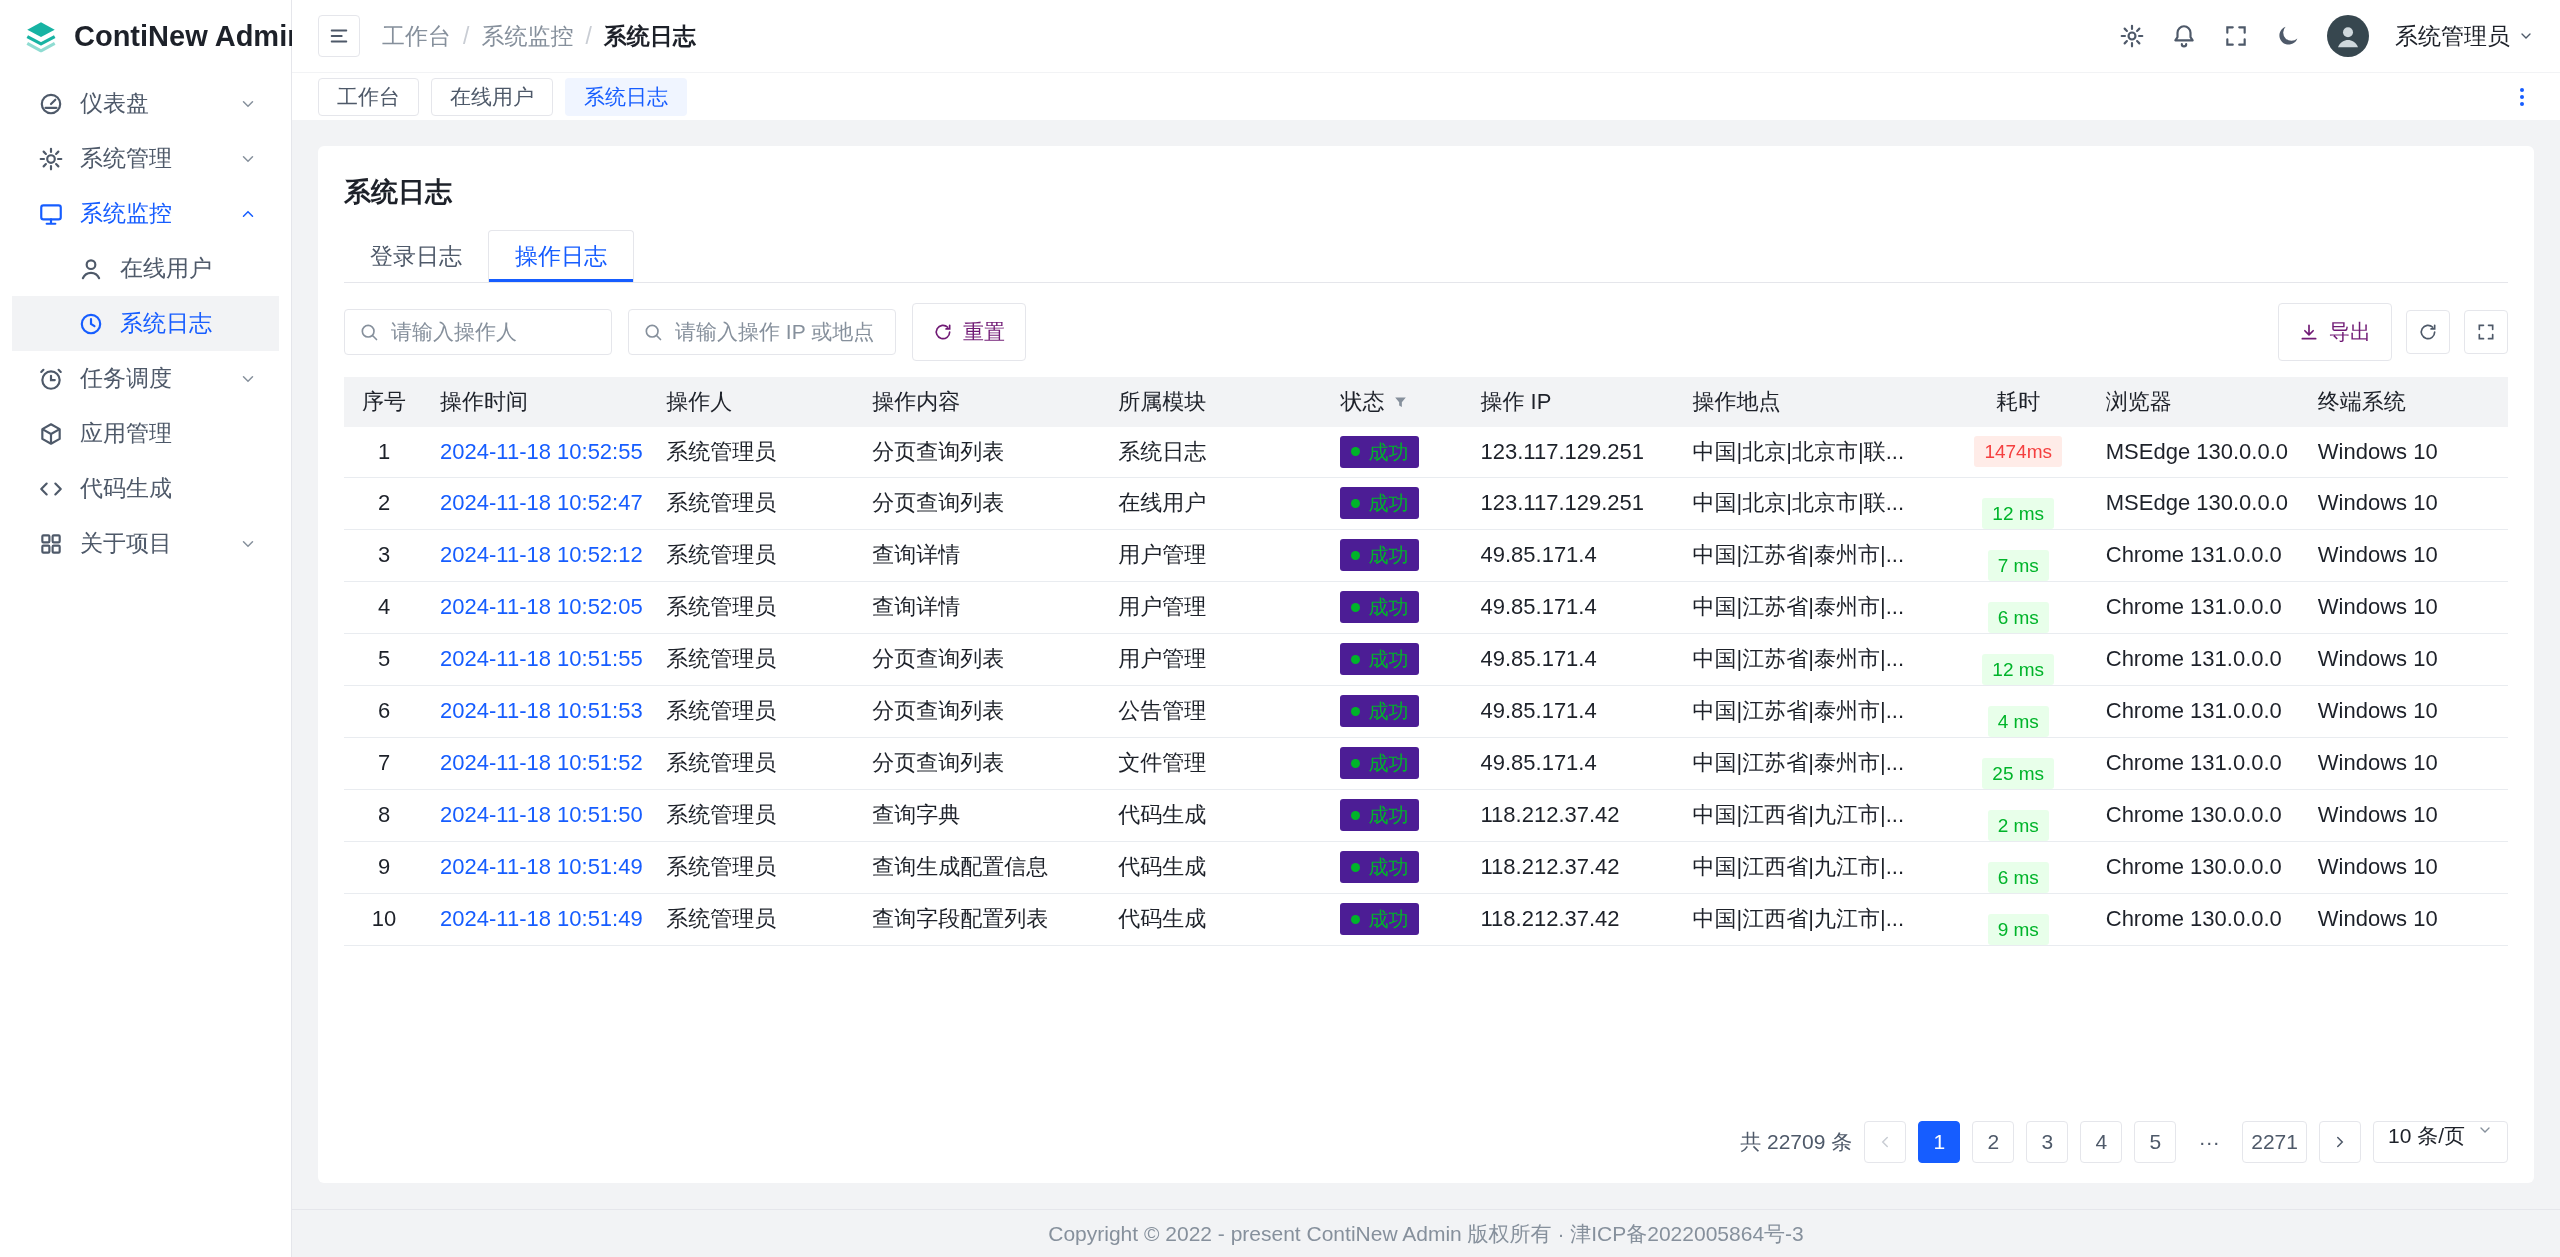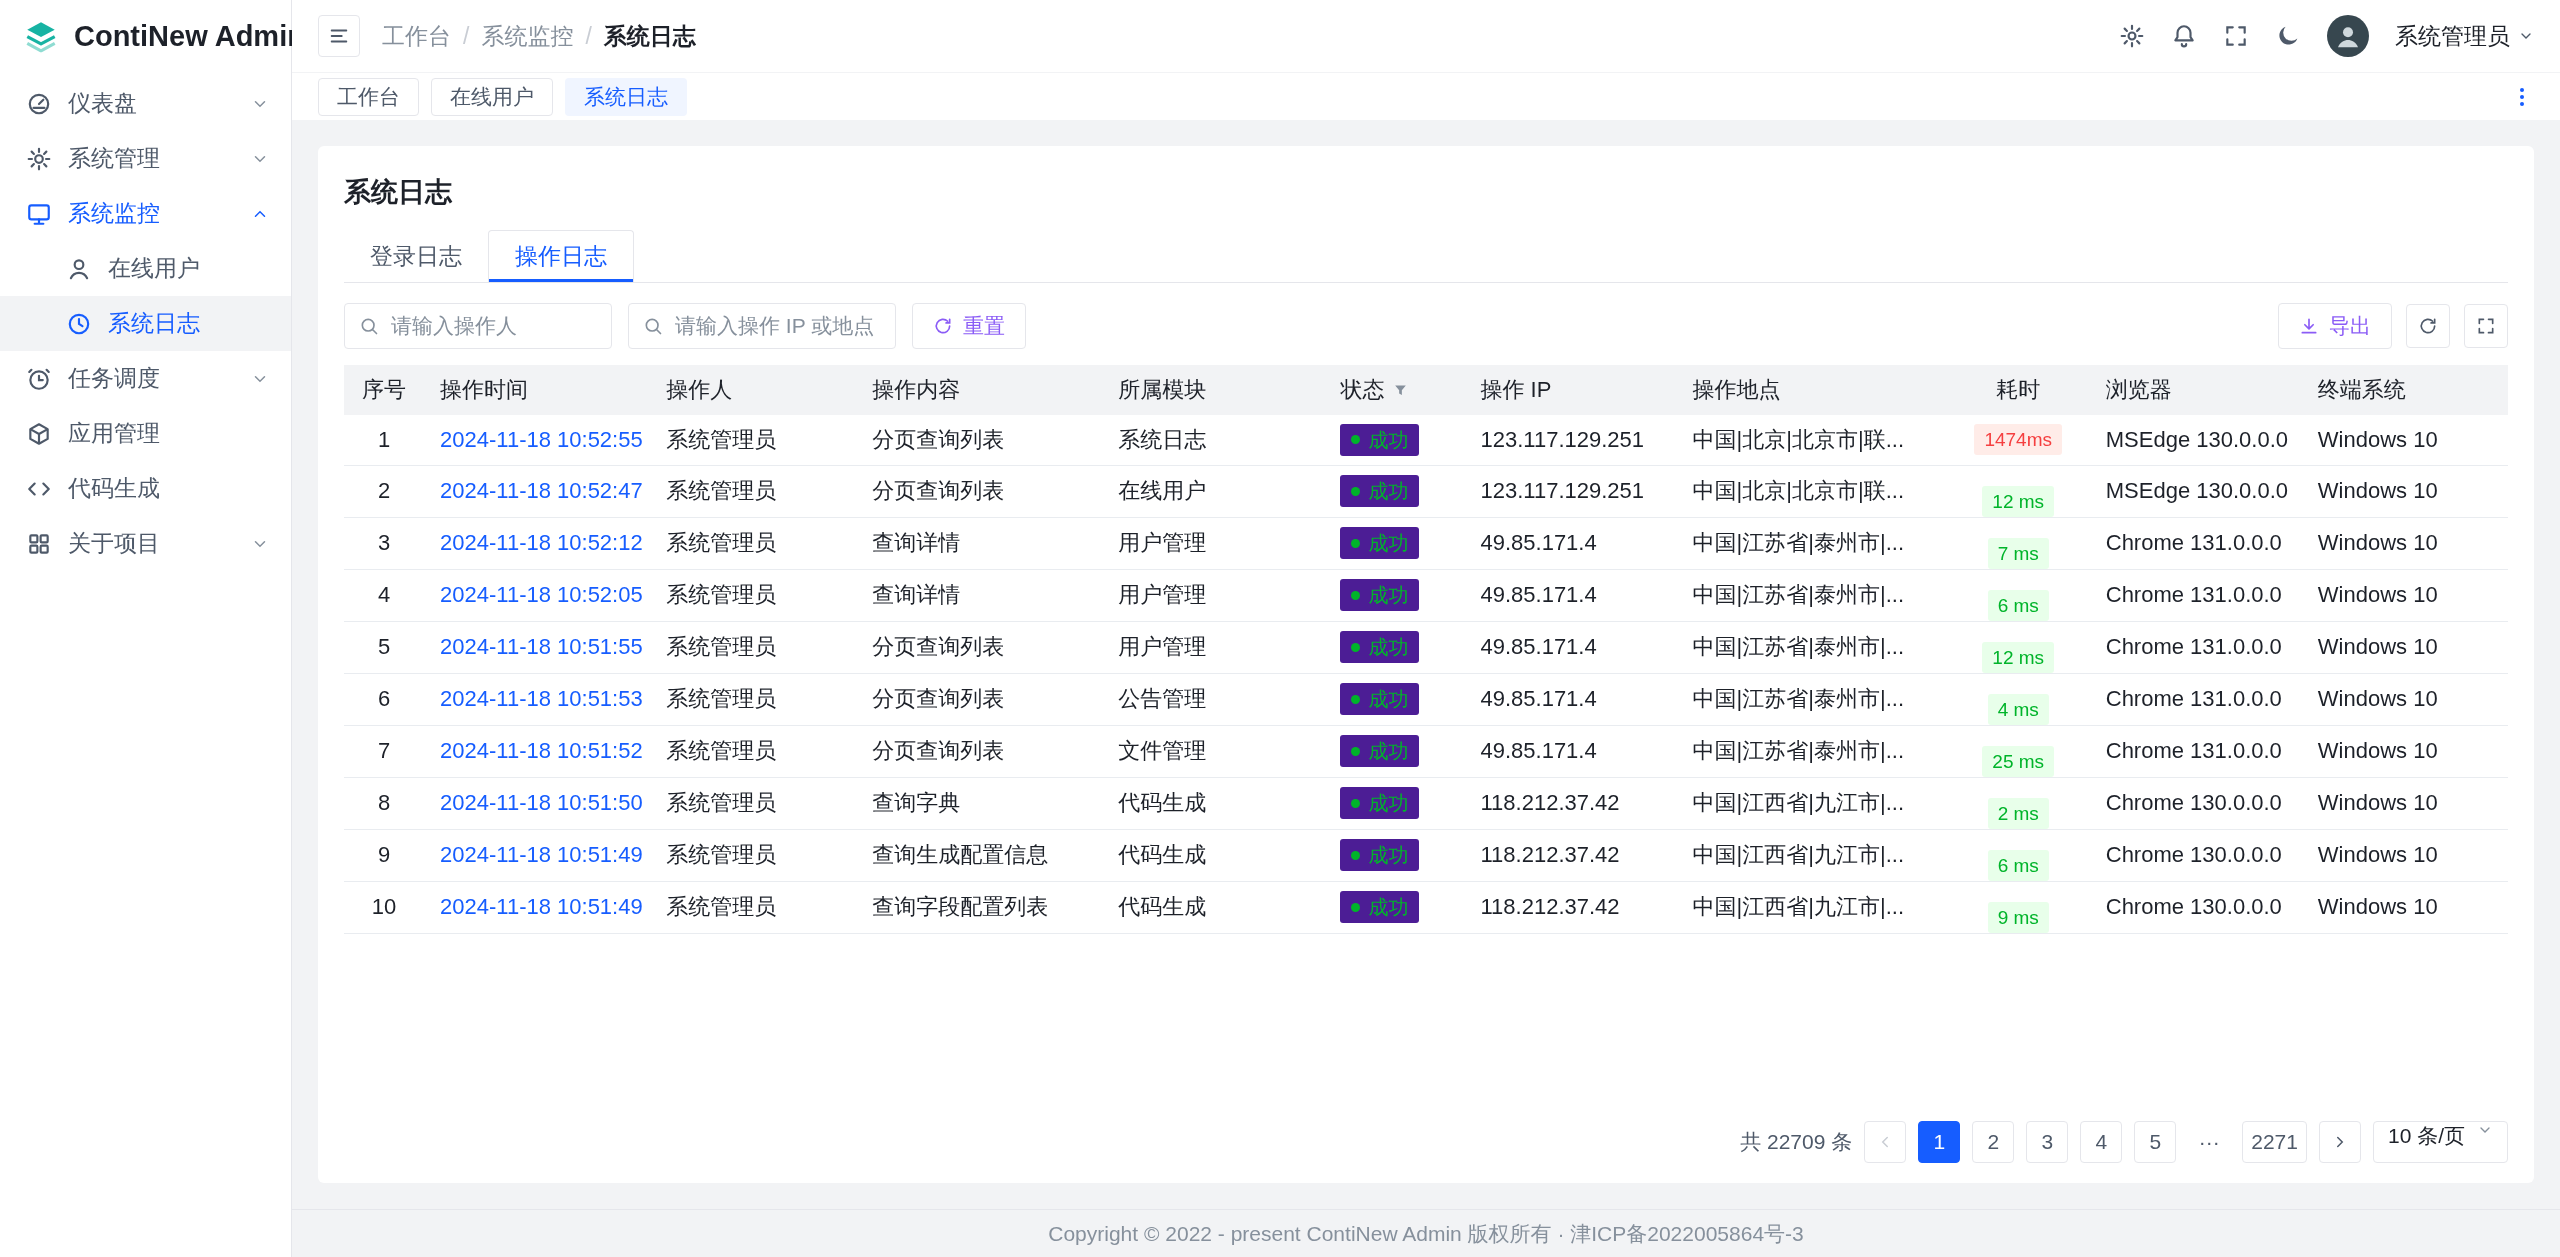--- a/index.html
+++ b/index.html
@@ -8,21 +8,21 @@
     width:2560px; height:1257px; overflow:hidden;
     font-family:"Liberation Sans","DejaVu Sans",sans-serif;
     background:#f2f3f5; color:#1d2129;
   }
   .app { display:flex; width:100%; height:100%; }
 
   
   .sidebar { width:292px; min-width:292px; background:#fff; border-right:1px solid #e5e6eb; display:flex; flex-direction:column; }
   .logo { height:72px; display:flex; align-items:center; gap:14px; padding:0 22px; }
   .logo-text { font-size:29px; font-weight:700; color:#1d2129; white-space:nowrap; }
-  .menu { padding:4px 0; }
+  .menu { padding:4px 12px; }
   .menu-item { height:55px; display:flex; align-items:center; gap:16px; padding:0 22px 0 26px; font-size:23px; color:#4e5969; cursor:pointer; white-space:nowrap; }
   .mi-icon { width:26px; height:26px; flex:none; display:flex; }
   .mi-icon svg { width:26px; height:26px; }
   .mi-label { flex:1; }
   .mi-caret { width:18px; height:18px; color:#86909c; display:flex; }
   .mi-caret svg { width:18px; height:18px; }
   .menu-item.primary, .menu-item.primary .mi-caret { color:#165dff; }
   .submenu .menu-item { padding-left:66px; }
   .menu-item.active { background:#f2f3f5; color:#165dff; }
 
@@ -61,21 +61,21 @@
   .inner-tab.active::after { content:""; position:absolute; left:0; right:0; bottom:0; height:3px; background:#165dff; }
 
   .filter-row { display:flex; align-items:center; gap:16px; margin:20px 0 16px; }
   .search-input { width:268px; height:46px; border:1px solid #e5e6eb; border-radius:4px; background:#fff; display:flex; align-items:center; gap:10px; padding:0 14px; }
   .search-input svg { width:20px; height:20px; color:#86909c; flex:none; }
   .search-input input { border:none; outline:none; width:100%; font-size:21px; font-family:inherit; color:#1d2129; background:transparent; }
   input::placeholder { color:#86909c; }
   .daterange { height:46px; border:1px solid #e5e6eb; border-radius:4px; background:#fff; display:flex; align-items:center; gap:16px; padding:0 16px; font-size:21px; color:#1d2129; cursor:pointer; white-space:nowrap; }
   .dr-sep { color:#86909c; }
   .cal-icon { display:flex; color:#86909c; } .cal-icon svg { width:20px; height:20px; }
-  .btn { height:46px; display:flex; align-items:center; gap:10px; padding:4px 20px; border:1px solid #e5e6eb; border-radius:4px; background:#fff; font-size:21px; color:#8b5cf6; font-family:inherit; cursor:pointer; white-space:nowrap; }
+  .btn { height:58px; display:flex; align-items:center; gap:10px; padding:4px 20px; border:1px solid #e5e6eb; border-radius:4px; background:#fff; font-size:21px; color:#701a75; font-family:inherit; cursor:pointer; white-space:nowrap; }
   .btn svg { width:20px; height:20px; }
   .toolbar-right { margin-left:auto; display:flex; align-items:center; gap:14px; }
   .icon-btn { width:44px; height:44px; border:1px solid #e5e6eb; border-radius:4px; background:#fff; display:flex; align-items:center; justify-content:center; color:#4e5969; cursor:pointer; }
   .icon-btn svg { width:20px; height:20px; }
 
   table { width:100%; border-collapse:collapse; table-layout:fixed; font-size:22px; }
   thead th { background:#f2f3f5; height:50px; padding:0 16px; text-align:left; font-weight:500; color:#1d2129; white-space:nowrap; overflow:hidden; }
   tbody td { height:50px; padding:0 16px; border-bottom:1px solid #e9ecf0; color:#1d2129; white-space:nowrap; overflow:hidden; }
   th:first-child, td:first-child { text-align:center; padding:0 8px; }
   th:nth-child(9), td:nth-child(9) { text-align:center; }

